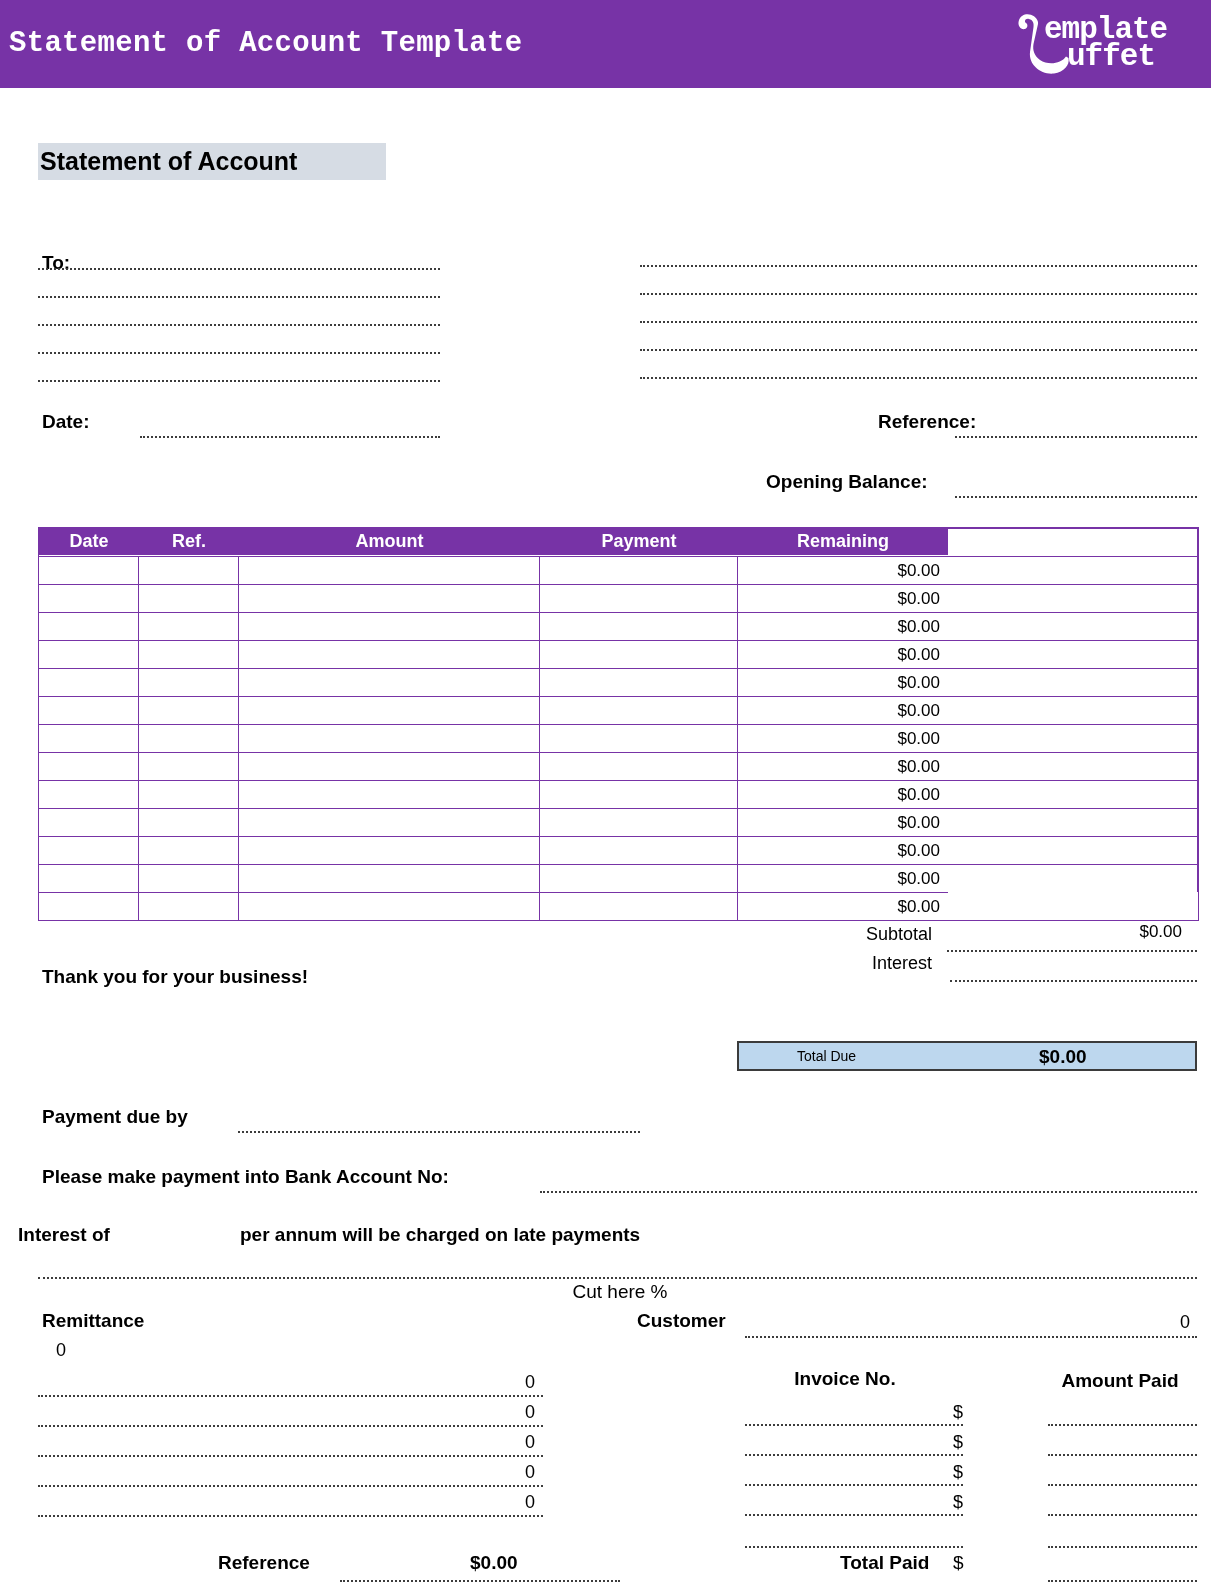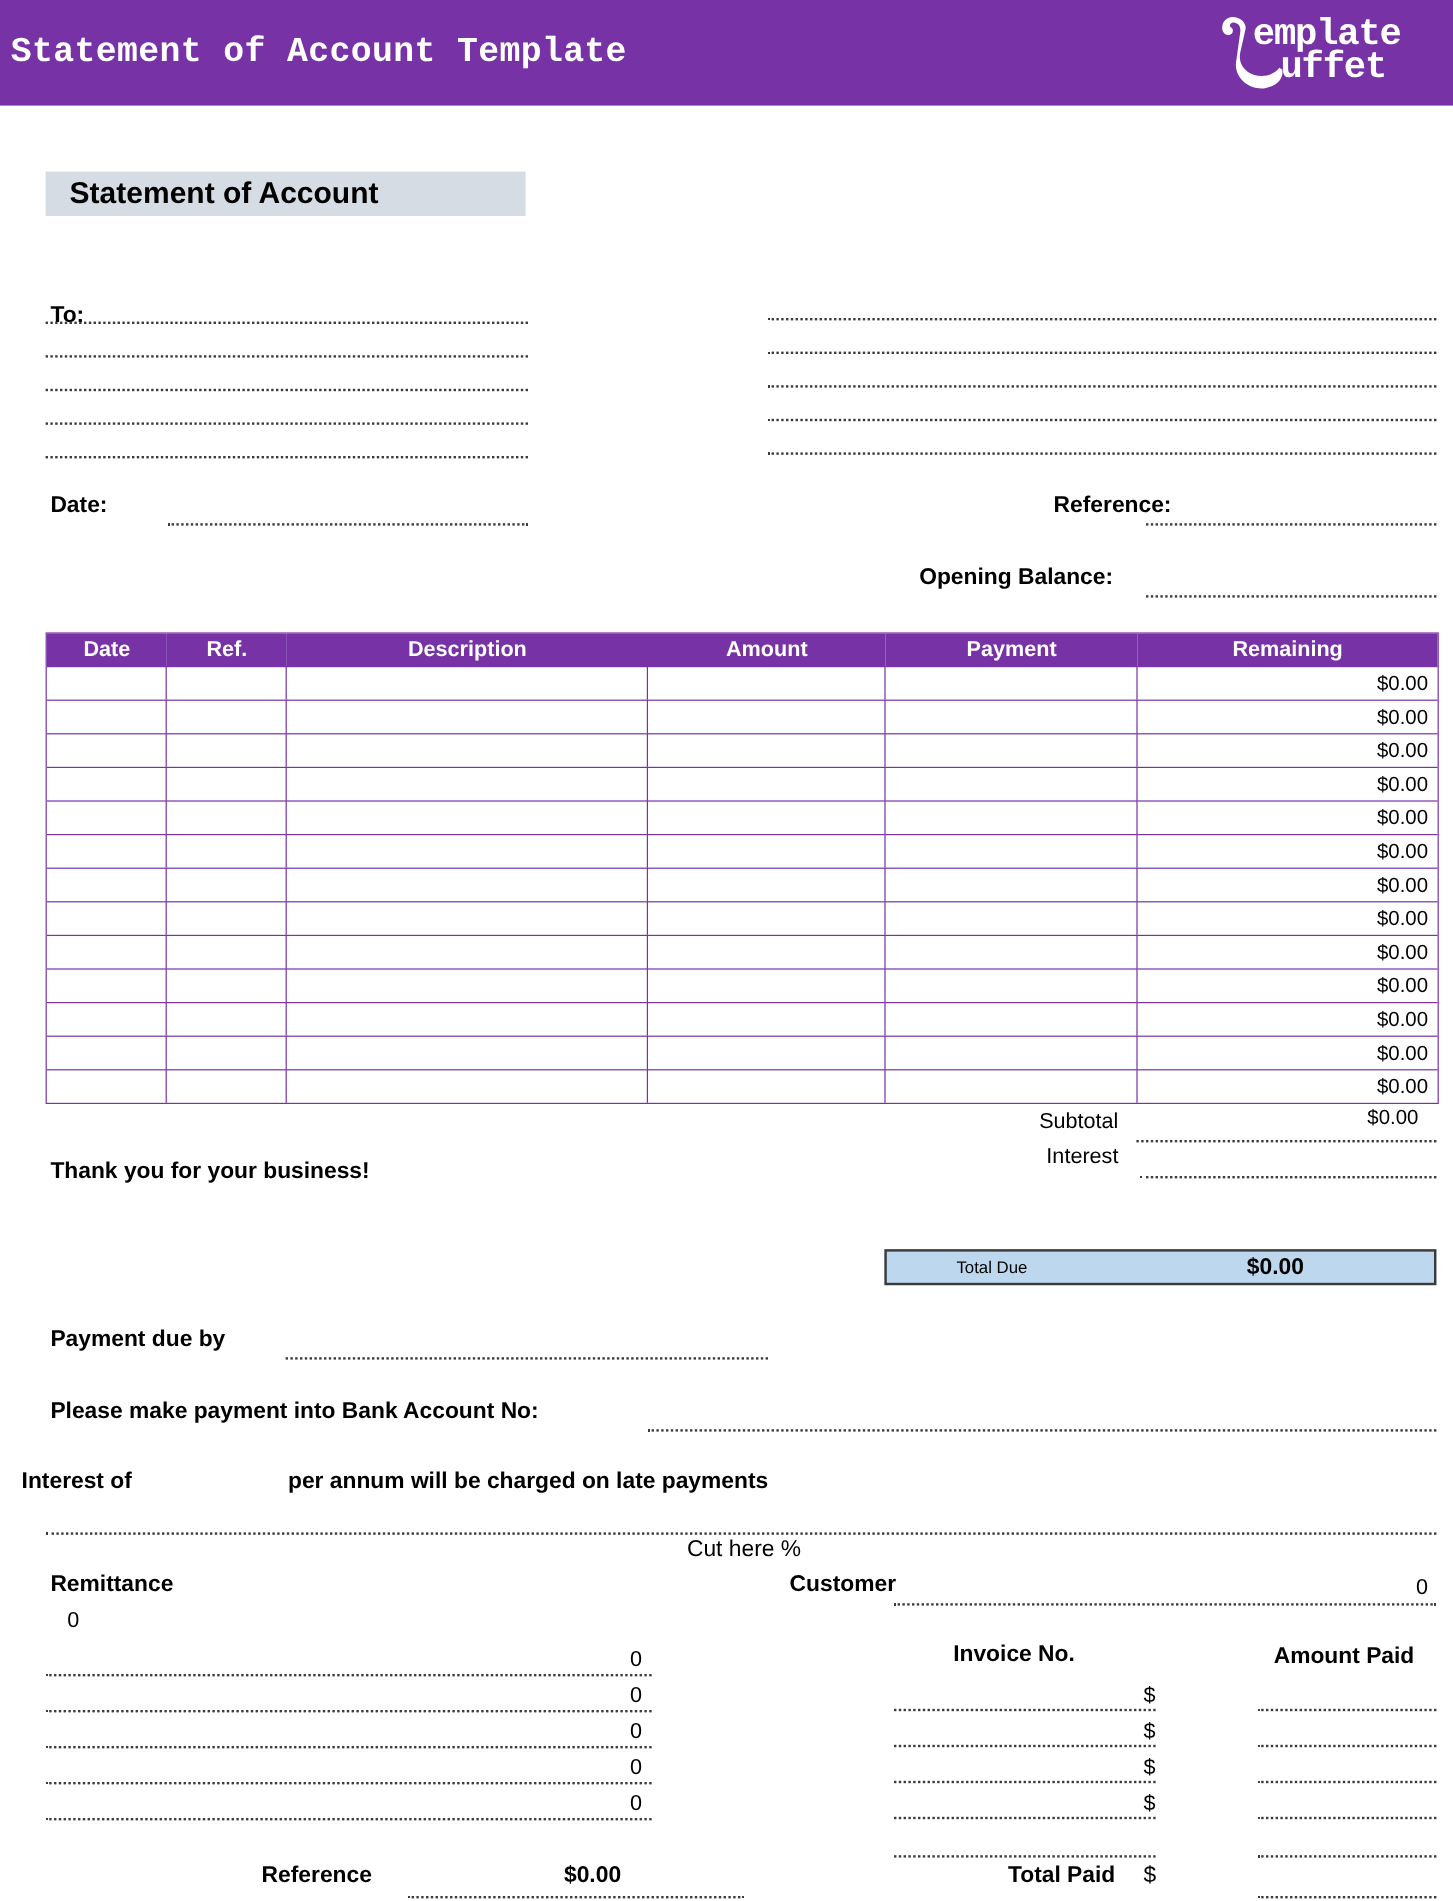--- a/index.html
+++ b/index.html
@@ -8,22 +8,22 @@
   .lbl{position:absolute;font-size:19px;font-weight:bold;white-space:nowrap;}
   .txt{position:absolute;font-size:18px;white-space:nowrap;}
   .dot{position:absolute;height:2px;border-bottom:2px dotted #3c3c3c;}
   
   .banner{position:absolute;left:0;top:0;width:1211px;height:88px;background:#7733A6;font-family:Liberation Mono, monospace;}
   .banner-title{position:absolute;left:9px;top:27px;color:#fff;font-size:29px;font-weight:bold;letter-spacing:.3px;}
   .logo{position:absolute;left:1008px;top:8px;width:180px;height:72px;color:#fff;}
   .logo-l1{position:absolute;left:36px;top:4px;font-size:31px;font-weight:bold;letter-spacing:-1px;}
   .logo-l2{position:absolute;left:59px;top:31px;font-size:31px;font-weight:bold;letter-spacing:-1px;}
   
-  .doc-title{position:absolute;left:38px;top:143px;width:400px;height:37px;background:#D6DCE4;
-             font-size:25px;font-weight:bold;line-height:37px;padding-left:20px;box-sizing:border-box;}
+  .doc-title{position:absolute;left:38px;top:143px;width:348px;height:37px;background:#D6DCE4;
+             font-size:25px;font-weight:bold;line-height:37px;padding-left:2px;box-sizing:border-box;}
   
   .soa-table{position:absolute;left:38px;top:527px;width:1159px;
              display:grid;grid-template-columns:100px 100px 301px 198px 210px 250px;
              border:1px solid #7733A6;}
   .th{background:#7733A6;color:#fff;font-weight:bold;font-size:18px;text-align:center;
       height:27px;line-height:27px;}
   .td{height:27px;border-top:1px solid #7733A6;border-right:1px solid #7733A6;}
   .td.lastcol{border-right:none;}
   .td-val{font-size:17px;text-align:right;padding-right:8px;line-height:27px;box-sizing:border-box;}
   
@@ -70,21 +70,20 @@
   <div class="lbl" style="left:42px;top:411px;">Date:</div>
   <div class="dot" style="left:140px;top:434px;width:300px;"></div>
   <div class="lbl" style="left:835px;top:411px;margin-left:43px;">Reference:</div>
   <div class="dot" style="left:955px;top:434px;width:242px;"></div>
   <div class="lbl" style="left:766px;top:471px;">Opening Balance:</div>
   <div class="dot" style="left:955px;top:494px;width:242px;"></div>
 
   <div class="soa-table">
     <div class="th">Date</div>
     <div class="th">Ref.</div>
-    <div class="th">Description</div>
     <div class="th">Amount</div>
     <div class="th">Payment</div>
     <div class="th">Remaining</div>
 
   <div class="td"></div>
       <div class="td"></div>
       <div class="td"></div>
       <div class="td"></div>
       <div class="td"></div>
       <div class="td lastcol td-val">$0.00</div>
@@ -180,21 +179,21 @@
   <div class="lbl" style="left:42px;top:1166px;">Please make payment into Bank Account No:</div>
   <div class="dot" style="left:540px;top:1189px;width:657px;"></div>
   <div class="lbl" style="left:18px;top:1224px;">Interest of</div>
   <div class="lbl" style="left:240px;top:1224px;">per annum will be charged on late payments</div>
 
   <div class="dot" style="left:38px;top:1275px;width:1159px;"></div>
   <div class="txt ctr" style="left:520px;top:1281px;width:200px;font-size:19px;">Cut here %</div>
 
   <div class="lbl" style="left:42px;top:1310px;">Remittance</div>
   <div class="txt" style="left:56px;top:1340px;">0</div>
-  <div class="lbl" style="left:658px;top:1310px;">Customer</div>
+  <div class="lbl" style="left:637px;top:1310px;">Customer</div>
   <div class="dot" style="left:745px;top:1334px;width:452px;"></div>
   <div class="txt rt" style="left:1090px;top:1312px;width:100px;">0</div>
 
   <div class="lbl ctr" style="left:745px;top:1368px;width:200px;">Invoice No.</div>
   <div class="lbl ctr" style="left:1040px;top:1370px;width:160px;">Amount Paid</div>
 
   <div>
       <div class="txt rt" style="left:430px;top:1372px;width:105px;">0</div>
       <div class="dot" style="left:38px;top:1393px;width:505px;"></div>
       <div class="txt rt" style="left:430px;top:1402px;width:105px;">0</div>

